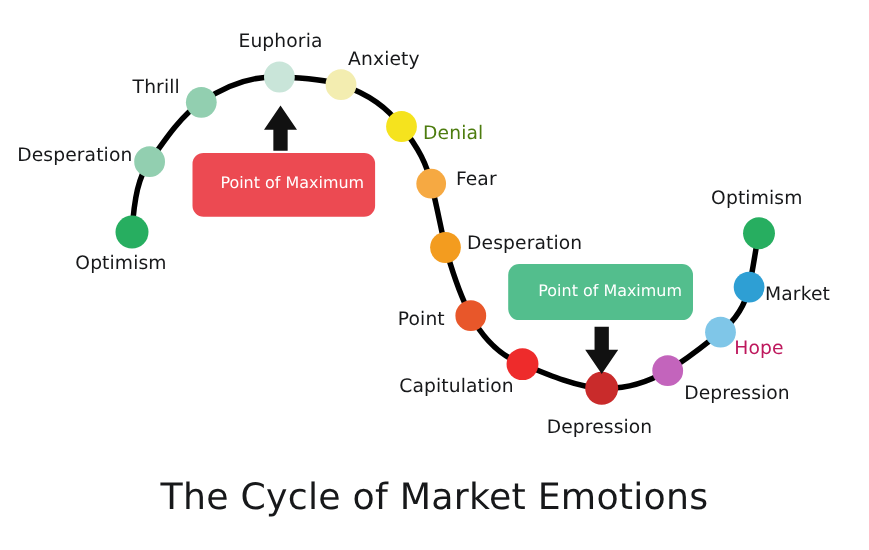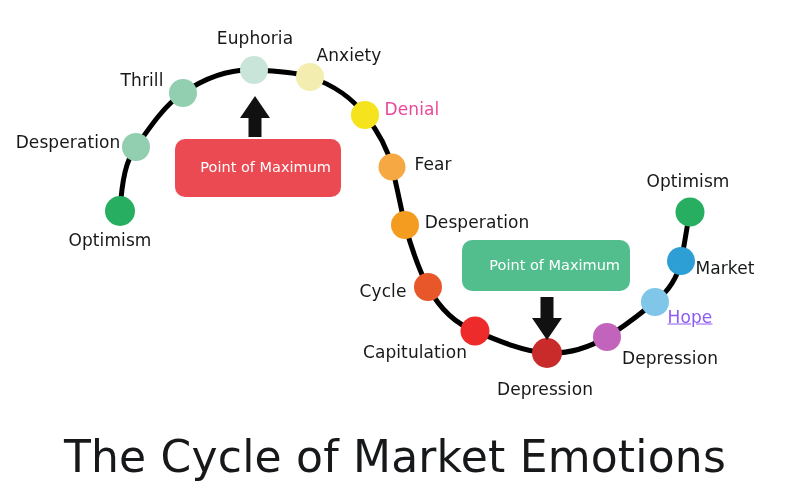--- a/index.html
+++ b/index.html
@@ -66,21 +66,21 @@
     height: 51px;
     background: #53BE8D;
   }
   #chart-title {
     position: absolute;
     left: 0;
     right: 0;
     top: 435px;
     text-align: center;
     font-family: "DejaVu Sans", "Liberation Sans", sans-serif;
-    font-size: 44px;
+    font-size: 33px;
     color: #17181a;
     line-height: 1;
     letter-spacing: 0.2px;
   }
 </style>
 </head>
 <body>
 
 <div id="stage">
 
@@ -108,28 +108,28 @@
         <polygon points="547,340 562,318 553.5,318 553.5,297 540.5,297 540.5,318 532,318" fill="#111111"></polygon>
       </g>
   </svg>
 
   <div id="labels-layer">
       <div class="node-label" style="left: 110px; top: 240px; color: rgb(23, 24, 26);">Optimism</div>
       <div class="node-label" style="left: 68px; top: 142px; color: rgb(23, 24, 26);">Desperation</div>
       <div class="node-label" style="left: 142px; top: 80px; color: rgb(23, 24, 26);">Thrill</div>
       <div class="node-label" style="left: 255px; top: 38px; color: rgb(23, 24, 26);">Euphoria</div>
       <div class="node-label" style="left: 349px; top: 55px; color: rgb(23, 24, 26);">Anxiety</div>
-      <div class="node-label" style="left: 412px; top: 109px; color: #ec4899;">Denial</div>
+      <div class="node-label" style="left: 412px; top: 122px; color: #4d7c0f;">Denial</div>
       <div class="node-label" style="left: 433px; top: 164px; color: rgb(23, 24, 26);">Fear</div>
       <div class="node-label" style="left: 477px; top: 222px; color: rgb(23, 24, 26);">Desperation</div>
-      <div class="node-label" style="left: 383px; top: 291px; color: rgb(23, 24, 26);">Cycle</div>
+      <div class="node-label" style="left: 383px; top: 291px; color: rgb(23, 24, 26);">Point</div>
       <div class="node-label" style="left: 415px; top: 352px; color: rgb(23, 24, 26);">Capitulation</div>
       <div class="node-label" style="left: 545px; top: 389px; color: rgb(23, 24, 26);">Depression</div>
       <div class="node-label" style="left: 670px; top: 358px; color: rgb(23, 24, 26);">Depression</div>
-      <div class="node-label" style="left: 690px; top: 317px; color: #8b5cf6; text-decoration: underline;">Hope</div>
+      <div class="node-label" style="left: 690px; top: 317px; color: #be185d;">Hope</div>
       <div class="node-label" style="left: 725px; top: 268px; color: rgb(23, 24, 26);">Market</div>
       <div class="node-label" style="left: 688px; top: 181px; color: rgb(23, 24, 26);">Optimism</div>
     </div>
 
   <div class="callout" id="callout-risk" style="left: 175px; top: 139px; width: 166px; height: 58px; background: rgb(236, 74, 82);">
     <span>
       <span>Point of Maximum</span>
     </span>
   </div>
 

